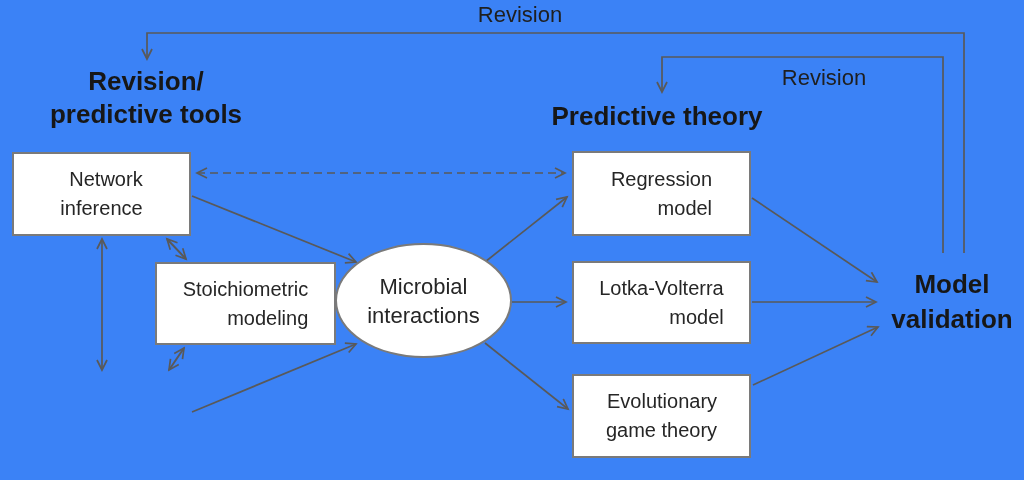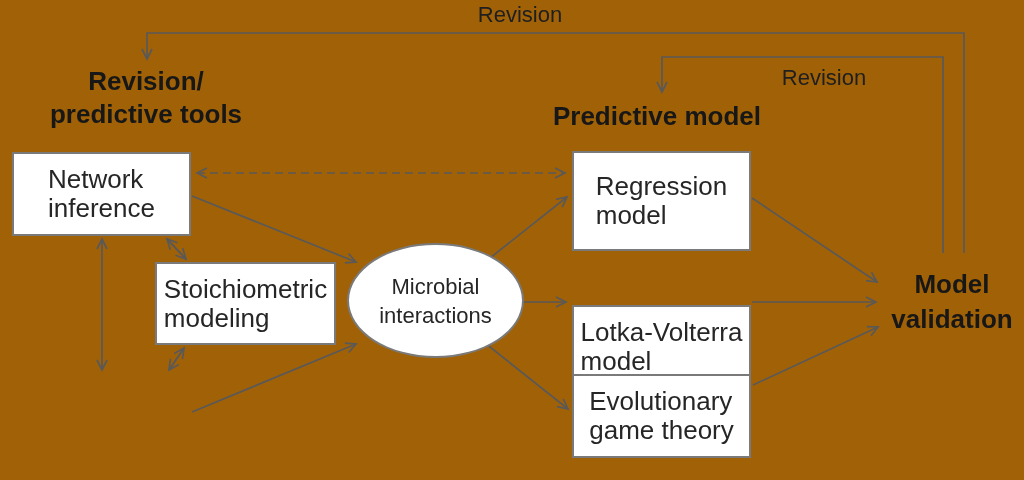--- a/index.html
+++ b/index.html
@@ -1,38 +1,38 @@
 <!DOCTYPE html>
 <html><head>
 <meta charset="utf-8">
 <style>
   html, body { margin: 0; padding: 0; background: #ffffff; }
   #canvas {
     position: relative;
     width: 1024px;
     height: 480px;
-    background: #a16207;
+    background: #3b82f6;
     font-family: "Liberation Sans", sans-serif;
     overflow: hidden;
   }
   #arrow-layer {
     position: absolute;
     left: 0; top: 0;
     width: 1024px; height: 480px;
   }
   .node-box {
     position: absolute;
     box-sizing: border-box;
     border: 2px solid #7a7a7a;
     background: #ffffff;
     display: flex;
     align-items: center;
     justify-content: center;
-    text-align: left;
-    font-size: 26px;
+    text-align: right;
+    font-size: 20px;
     line-height: 29px;
     color: #262626;
     white-space: pre-line;
   }
   .node-ellipse {
     position: absolute;
     box-sizing: border-box;
     border: 2px solid #7a7a7a;
     border-radius: 50%;
     background: #ffffff;
@@ -94,32 +94,32 @@
     <line x1="752" y1="198" x2="877" y2="282" stroke="#595959" stroke-width="1.7" marker-end="url(#ah)"></line>
     <line x1="752" y1="302" x2="876" y2="302" stroke="#595959" stroke-width="1.7" marker-end="url(#ah)"></line>
     <line x1="753" y1="385" x2="878" y2="327" stroke="#595959" stroke-width="1.7" marker-end="url(#ah)"></line>
   </svg>
 
   <div class="flow-label" style="left:450px; top:2px; width:140px;">Revision</div>
   <div class="flow-label" style="left:768px; top:65px; width:112px;">Revision</div>
 
   <div class="heading" style="left:26px; top:65px; width:240px;">Revision/
 predictive tools</div>
-  <div class="heading" style="left:527px; top:100px; width:260px;">Predictive model</div>
+  <div class="heading" style="left:527px; top:100px; width:260px;">Predictive theory</div>
   <div class="heading" style="left:872px; top:267px; width:160px; line-height:35px;">Model
 validation</div>
 
   <div class="node-box" style="left:12px; top:152px; width:179px; height:84px;">Network
 inference</div>
   <div class="node-box" style="left:127px; top:262px; width:181px; height:83px;margin-left:28px;">Stoichiometric
 modeling</div>
 
-  <div class="node-ellipse" style="left:347px; top:243px; width:177px; height:115px;">Microbial
+  <div class="node-ellipse" style="left:335px; top:243px; width:177px; height:115px;">Microbial
 interactions</div>
 
-  <div class="node-box" style="left:572px; top:151px; width:179px; height:100px;">Regression
+  <div class="node-box" style="left:572px; top:151px; width:179px; height:85px;">Regression
 model</div>
-  <div class="node-box" style="left:572px; top:261px; width:179px; height:83px;margin-top:44px;">Lotka-Volterra
+  <div class="node-box" style="left:572px; top:261px; width:179px; height:83px;">Lotka-Volterra
 model</div>
   <div class="node-box" style="left:572px; top:374px; width:179px; height:84px;">Evolutionary
 game theory</div>
 
 </div>
 
 </body></html>

